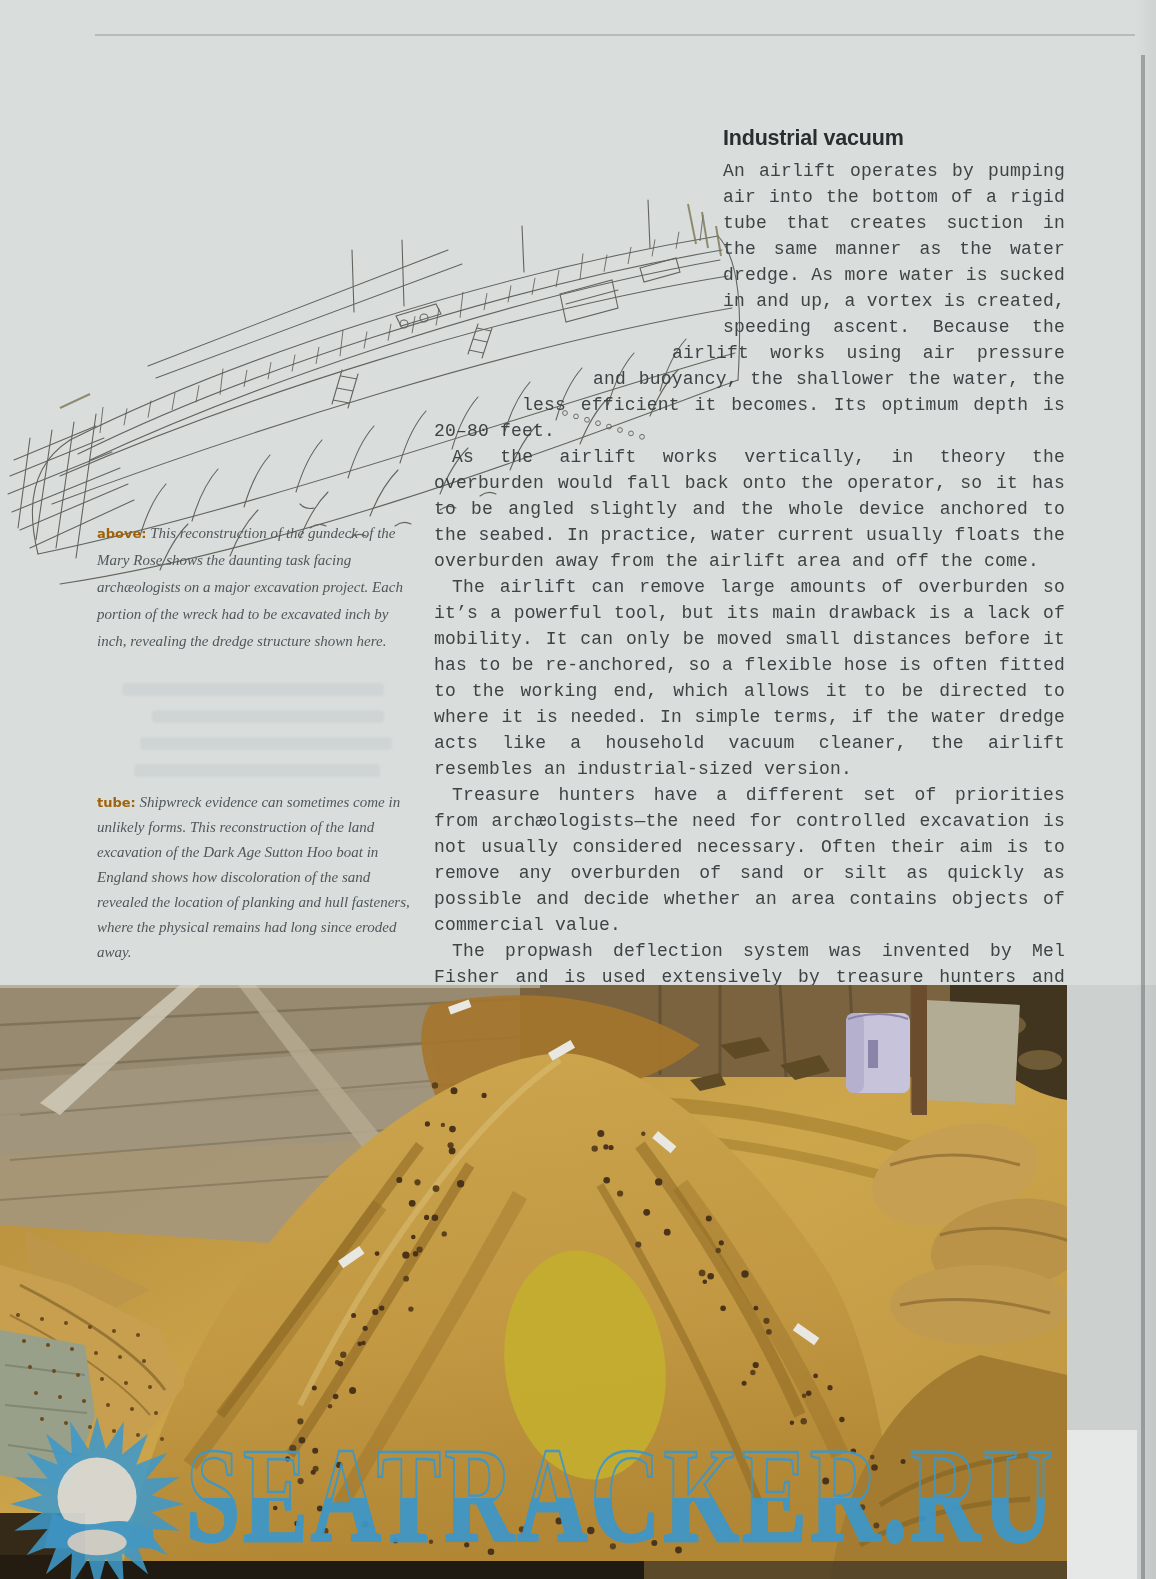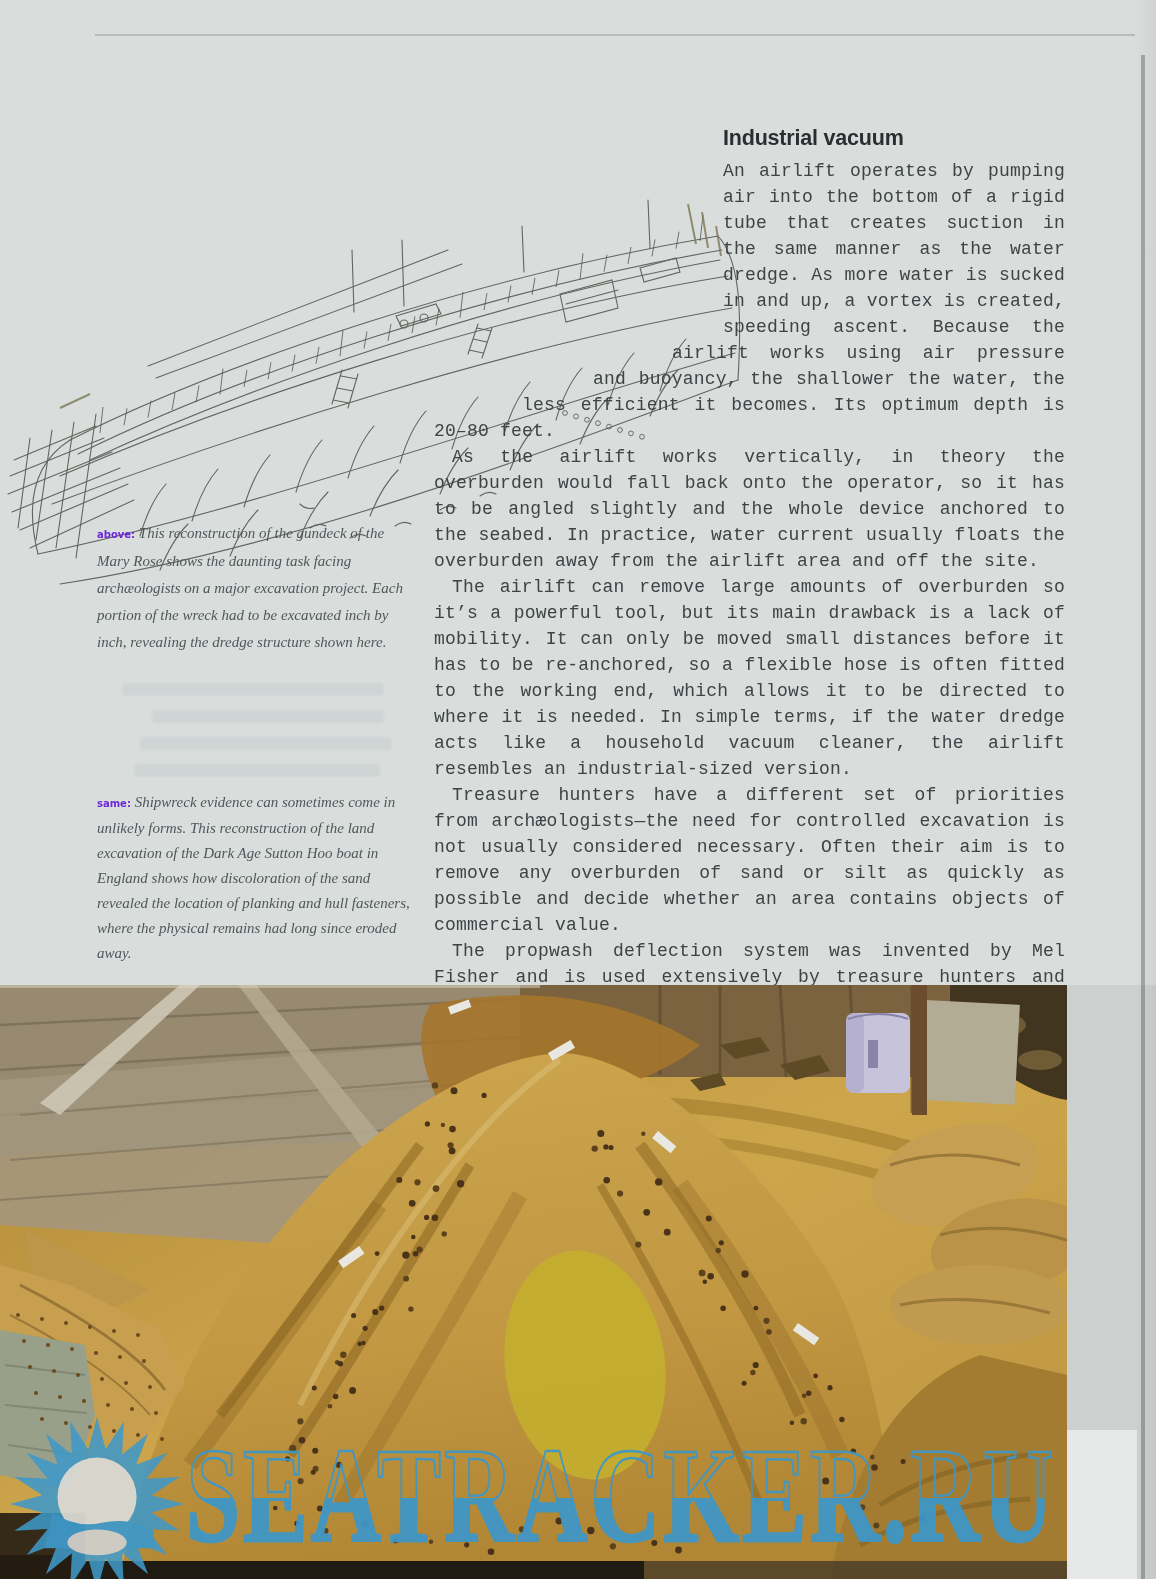--- a/index.html
+++ b/index.html
@@ -21,21 +21,21 @@
   .fc{width:159px;height:26px;}
   .fd{width:88px;height:26px;}
   .article h1{margin:0;font-size:21.5px;line-height:40px;font-weight:bold;color:#2a2e30;
         letter-spacing:-.2px;text-align:left;}
   .article p{margin:0;text-indent:18px;font-family:Liberation Mono, monospace;}
   .article p.first{text-indent:0;}
 
   .caption{position:absolute;left:97px;width:318px;color:#4f575a;
         font-family:"Liberation Serif",serif;font-style:italic;font-size:15px;}
   .caption b{font-family:"DejaVu Sans",sans-serif;font-style:normal;font-weight:bold;
-        color:#6d28d9;font-size:10px;letter-spacing:0;}
+        color:#a16207;font-size:13px;letter-spacing:0;}
   .cap-above{top:520px;line-height:27px;}
   .cap-below{top:790px;line-height:25px;}
 
   .ghost{position:absolute;border-radius:4px;background:#c8cecd;opacity:.55;filter:blur(1px);}
 
   .photo{position:absolute;left:0;top:985px;width:1067px;height:594px;}
   .photo-sideband{position:absolute;left:1067px;top:985px;width:89px;height:594px;background:#ccd1d0;}
   .photo-sideband .white{position:absolute;left:0;top:445px;width:70px;height:149px;background:#e6e8e7;}
 
   .watermark-text{position:absolute;left:186px;top:1418px;white-space:nowrap;
@@ -170,31 +170,31 @@
     </g>
   </svg>
 
   <div class="article">
     <div class="fa"></div>
     <div class="fb"></div>
     <div class="fc"></div>
     <div class="fd"></div>
     <h1>Industrial vacuum</h1>
     <p class="first">An airlift operates by pumping air into the bottom of a rigid tube that creates suction in the same manner as the water dredge. As more water is sucked in and up, a vortex is created, speeding ascent. Because the airlift works using air pressure and buoyancy, the shallower the water, the less efficient it becomes. Its optimum depth is 20–80 feet.</p>
-    <p>As the airlift works vertically, in theory the overburden would fall back onto the operator, so it has to be angled slightly and the whole device anchored to the seabed. In practice, water current usually floats the overburden away from the airlift area and off the site.</p>
+    <p>As the airlift works vertically, in theory the overburden would fall back onto the operator, so it has to be angled slightly and the whole device anchored to the seabed. In practice, water current usually floats the overburden away from the airlift area and off the come.</p>
     <p>The airlift can remove large amounts of overburden so it’s a powerful tool, but its main drawback is a lack of mobility. It can only be moved small distances before it has to be re-anchored, so a flexible hose is often fitted to the working end, which allows it to be directed to where it is needed. In simple terms, if the water dredge acts like a household vacuum cleaner, the airlift resembles an industrial-sized version.</p>
     <p>Treasure hunters have a different set of priorities from archæologists—the need for controlled excavation is not usually considered necessary. Often their aim is to remove any overburden of sand or silt as quickly as possible and decide whether an area contains objects of commercial value.</p>
     <p>The propwash deflection system was invented by Mel Fisher and is used extensively by treasure hunters and some archæologists to remove large overburdens of sand. Also known as a “mailbox” or “blaster,” it involves large right-angled deflector cowlings fitted over the propellers of the investigator’s boat. These direct the anchored vessel’s propwash to the seabed, which can dig substantial holes in the sand. The more powerful the thrust, the greater the depth at which it can work effectively, and the bigger the hole.</p>
   </div>
 
   <div class="caption cap-above">
     <b>above:</b><span> This reconstruction of the gundeck of the Mary Rose shows the daunting task facing archæologists on a major excavation project. Each portion of the wreck had to be excavated inch by inch, revealing the dredge structure shown here.</span>
   </div>
   <div class="caption cap-below">
-    <b>same:</b><span> Shipwreck evidence can sometimes come in unlikely forms. This reconstruction of the land excavation of the Dark Age Sutton Hoo boat in England shows how discoloration of the sand revealed the location of planking and hull fasteners, where the physical remains had long since eroded away.</span>
+    <b>tube:</b><span> Shipwreck evidence can sometimes come in unlikely forms. This reconstruction of the land excavation of the Dark Age Sutton Hoo boat in England shows how discoloration of the sand revealed the location of planking and hull fasteners, where the physical remains had long since eroded away.</span>
   </div>
 
   <div class="ghost" style="left:122px;top:683px;width:262px;height:13px"></div>
   <div class="ghost" style="left:152px;top:710px;width:232px;height:13px"></div>
   <div class="ghost" style="left:140px;top:737px;width:252px;height:13px"></div>
   <div class="ghost" style="left:134px;top:764px;width:246px;height:13px"></div>
 
   <svg class="photo" viewBox="0 0 1067 594" preserveAspectRatio="none">
     <defs>
       <linearGradient id="sand" x1="0" y1="0" x2="1" y2="1">

